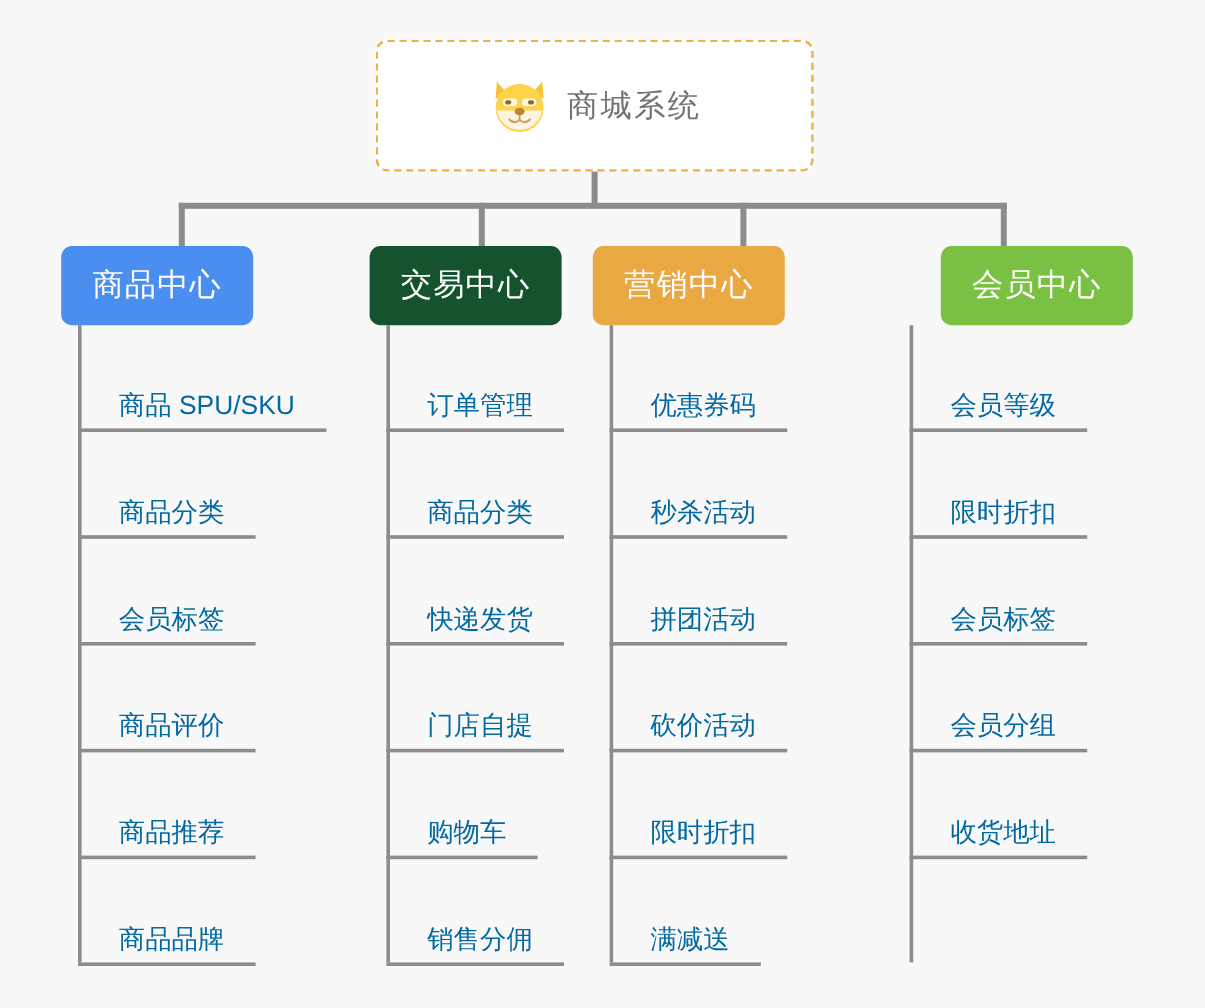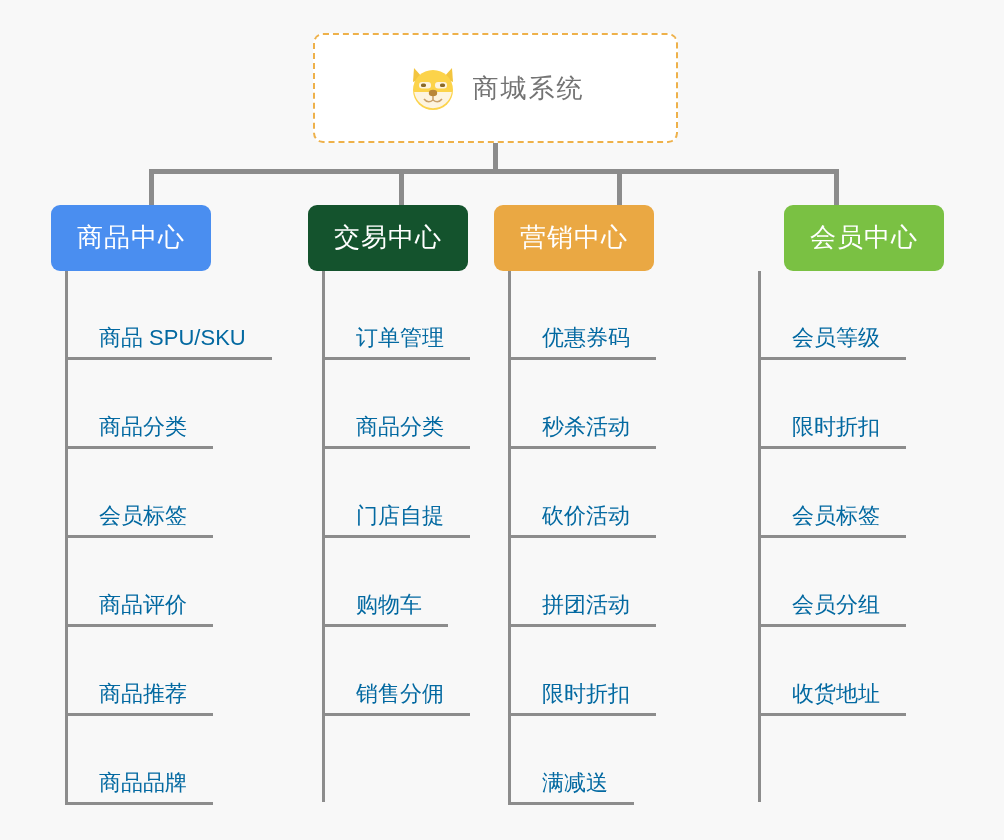--- a/index.html
+++ b/index.html
@@ -195,20 +195,23 @@
     <div class="cat-header" style="background: #14532d;">交易中心</div>
     <ul class="leaf-list">
       <li class="leaf-spine" style="height: 531px;"></li>
     <li class="leaf">
           <span class="leaf-inner">订单管理</span>
         </li>
         <li class="leaf">
           <span class="leaf-inner">商品分类</span>
         </li>
         <li class="leaf">
+          <span class="leaf-inner">快递发货</span>
+        </li>
+        <li class="leaf">
           <span class="leaf-inner">门店自提</span>
         </li>
         <li class="leaf">
           <span class="leaf-inner">购物车</span>
         </li>
         <li class="leaf">
           <span class="leaf-inner">销售分佣</span>
         </li>
       </ul>
   </div>
@@ -217,24 +220,24 @@
     <div class="cat-header" style="background: rgb(234, 168, 67);">营销中心</div>
     <ul class="leaf-list">
       <li class="leaf-spine" style="height: 531px;"></li>
     <li class="leaf">
           <span class="leaf-inner">优惠券码</span>
         </li>
         <li class="leaf">
           <span class="leaf-inner">秒杀活动</span>
         </li>
         <li class="leaf">
+          <span class="leaf-inner">拼团活动</span>
+        </li>
+        <li class="leaf">
           <span class="leaf-inner">砍价活动</span>
-        </li>
-        <li class="leaf">
-          <span class="leaf-inner">拼团活动</span>
         </li>
         <li class="leaf">
           <span class="leaf-inner">限时折扣</span>
         </li>
         <li class="leaf">
           <span class="leaf-inner">满减送</span>
         </li>
       </ul>
   </div>
 

